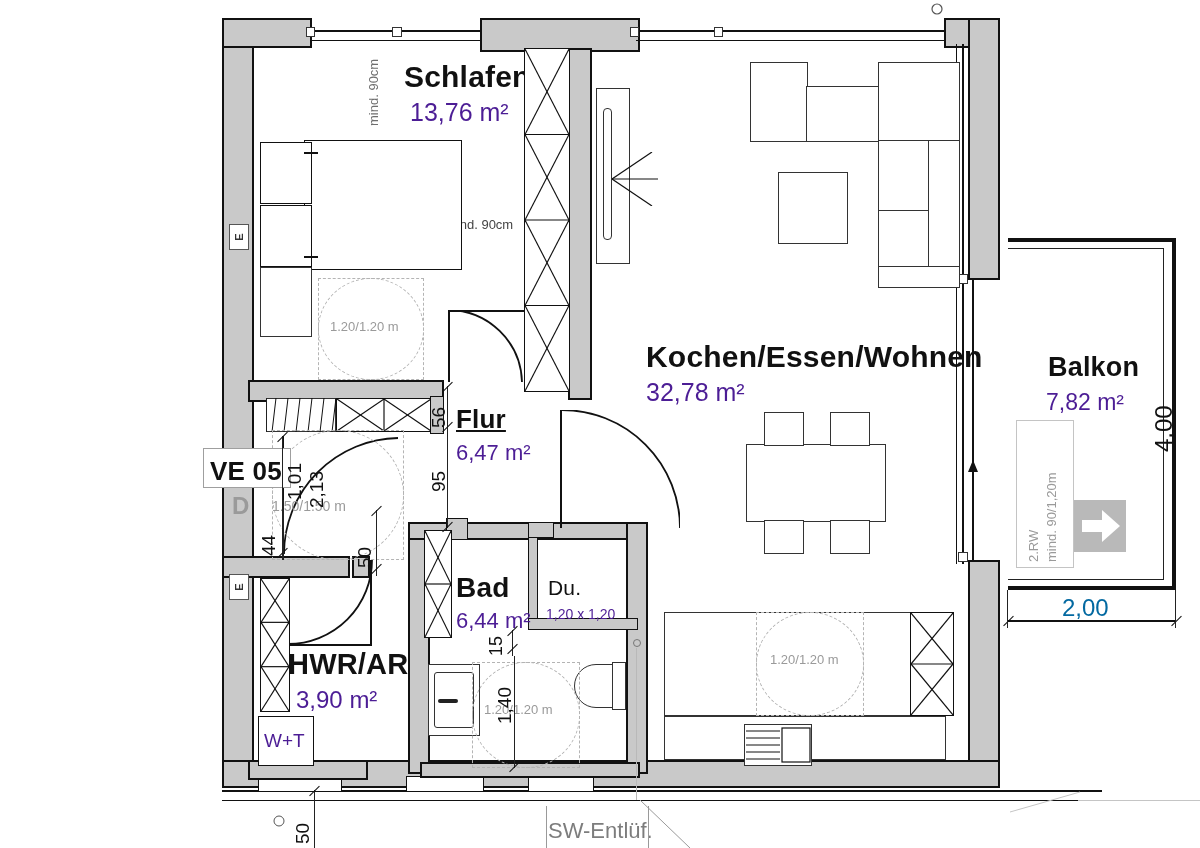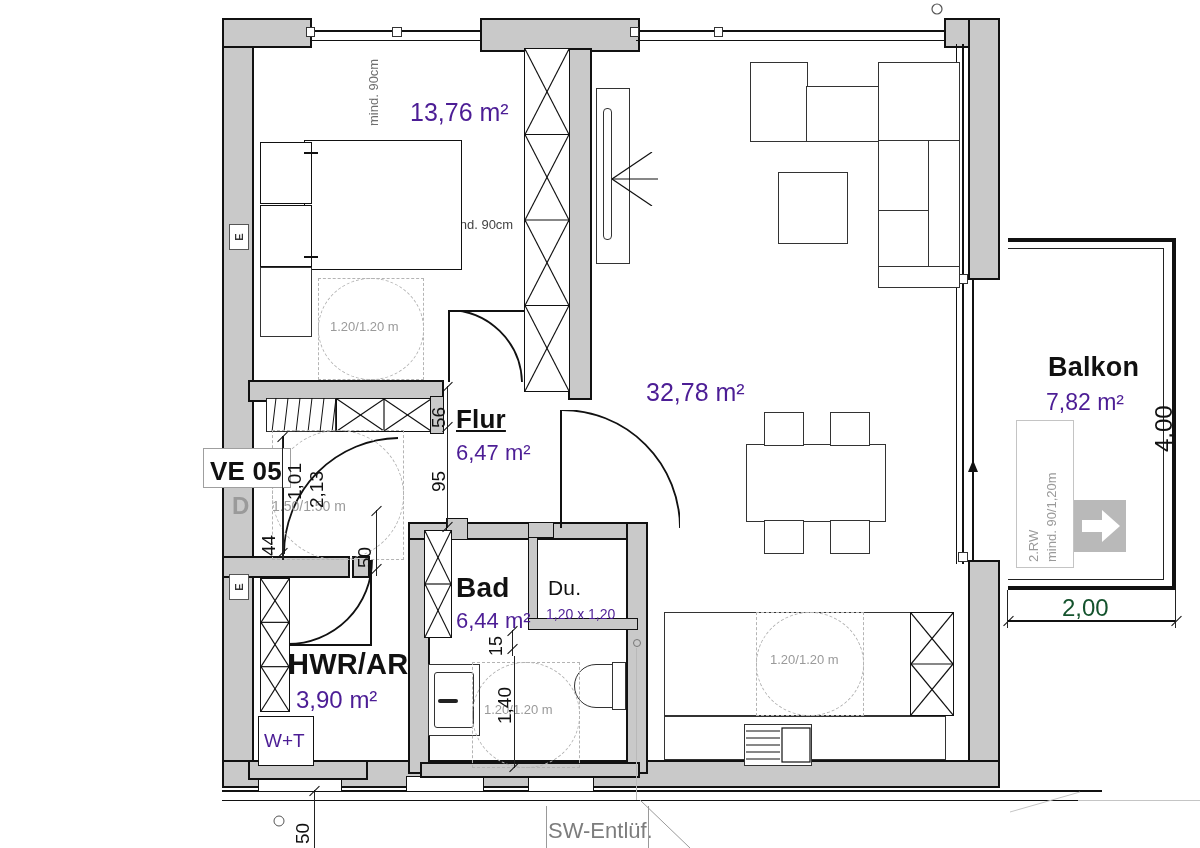--- a/index.html
+++ b/index.html
@@ -17,21 +17,21 @@
   .ln-thin{position:absolute;background:#222;}
   .box{position:absolute;border:1.5px solid #111;box-sizing:border-box;background:#fff;}
   .box-thin{position:absolute;border:1px solid #333;box-sizing:border-box;background:#fff;}
   .dashbox{position:absolute;border:1px dashed #b4b4b4;box-sizing:border-box;}
   .dashcirc{position:absolute;border:1px dashed #b4b4b4;border-radius:50%;box-sizing:border-box;}
 
   
   .room-name{position:absolute;font-weight:bold;color:#111;white-space:nowrap;letter-spacing:.2px;}
   .room-area{position:absolute;color:#4c1d95;white-space:nowrap;}
   .small-lbl{position:absolute;color:#444;white-space:nowrap;font-size:13px;}
-  .dim{position:absolute;color:#14532d;white-space:nowrap;font-size:19px;}
+  .dim{position:absolute;color:#0369a1;white-space:nowrap;font-size:19px;}
   .dim-v{position:absolute;color:#111;white-space:nowrap;font-size:19px;transform:rotate(-90deg);transform-origin:left top;}
   .grey-lbl{position:absolute;color:#9a9a9a;white-space:nowrap;}
   .grey-lbl-v{position:absolute;color:#9a9a9a;white-space:nowrap;transform:rotate(-90deg);transform-origin:left top;}
   .mind-v{position:absolute;color:#6f6f6f;white-space:nowrap;font-size:13px;transform:rotate(-90deg);transform-origin:left top;}
 
   
   .dimline{position:absolute;background:#111;}
   .tick{position:absolute;background:#111;width:1px;height:14px;transform:rotate(45deg);}
 
   
@@ -100,20 +100,21 @@
 
   <div class="wall-thin" style="left:528px;top:530px;width:10px;height:96px;"></div>
   <div class="wall-thin" style="left:528px;top:618px;width:110px;height:12px;"></div>
 
   <div class="wall" style="left:420px;top:762px;width:220px;height:16px;"></div>
 
   <div class="wall" style="left:248px;top:760px;width:120px;height:20px;"></div>
 
   <div class="wall" style="left:352px;top:556px;width:18px;height:22px;"></div>
 
+  <div class="room-name" style="left:404px;top:60px;font-size:30px;">Schlafen</div>
   <div class="room-area" style="left:410px;top:98px;font-size:25px;">13,76 m²</div>
 
   <div class="mind-v" style="left:366px;top:126px;">mind. 90cm</div>
   <div class="small-lbl" style="left:446px;top:217px;">mind. 90cm</div>
 
   <div class="box" style="left:304px;top:140px;width:158px;height:130px;"></div>
   <div class="box" style="left:260px;top:142px;width:52px;height:62px;"></div>
   <div class="box" style="left:260px;top:205px;width:52px;height:62px;"></div>
   <div class="ln" style="left:304px;top:152px;width:14px;height:1.5px;"></div>
   <div class="ln" style="left:304px;top:256px;width:14px;height:1.5px;"></div>
@@ -245,20 +246,21 @@
       <line x1="0" y1="44" x2="30" y2="89" stroke="#111" stroke-width="1.2"></line>
       <line x1="30" y1="44" x2="0" y2="89" stroke="#111" stroke-width="1.2"></line>
       <line x1="0" y1="89" x2="30" y2="89" stroke="#111" stroke-width="1.2"></line>
       <line x1="0" y1="89" x2="30" y2="134" stroke="#111" stroke-width="1.2"></line>
       <line x1="30" y1="89" x2="0" y2="134" stroke="#111" stroke-width="1.2"></line>
     </svg>
   </div>
   <div class="box" style="left:258px;top:716px;width:56px;height:50px;"></div>
   <div class="room-area" style="left:264px;top:730px;font-size:19px;">W+T</div>
 
+  <div class="room-name" style="left:646px;top:340px;font-size:30px;">Kochen/Essen/Wohnen</div>
   <div class="room-area" style="left:646px;top:378px;font-size:25px;">32,78 m²</div>
 
   <div class="box-thin" style="left:750px;top:62px;width:58px;height:80px;"></div>
   <div class="box-thin" style="left:806px;top:86px;width:74px;height:56px;"></div>
   <div class="box-thin" style="left:878px;top:86px;width:52px;height:56px;"></div>
   <div class="box-thin" style="left:878px;top:62px;width:82px;height:80px;"></div>
   <div class="box-thin" style="left:878px;top:140px;width:52px;height:72px;"></div>
   <div class="box-thin" style="left:878px;top:210px;width:52px;height:58px;"></div>
   <div class="box-thin" style="left:928px;top:140px;width:32px;height:130px;"></div>
   <div class="box-thin" style="left:878px;top:266px;width:82px;height:22px;"></div>

